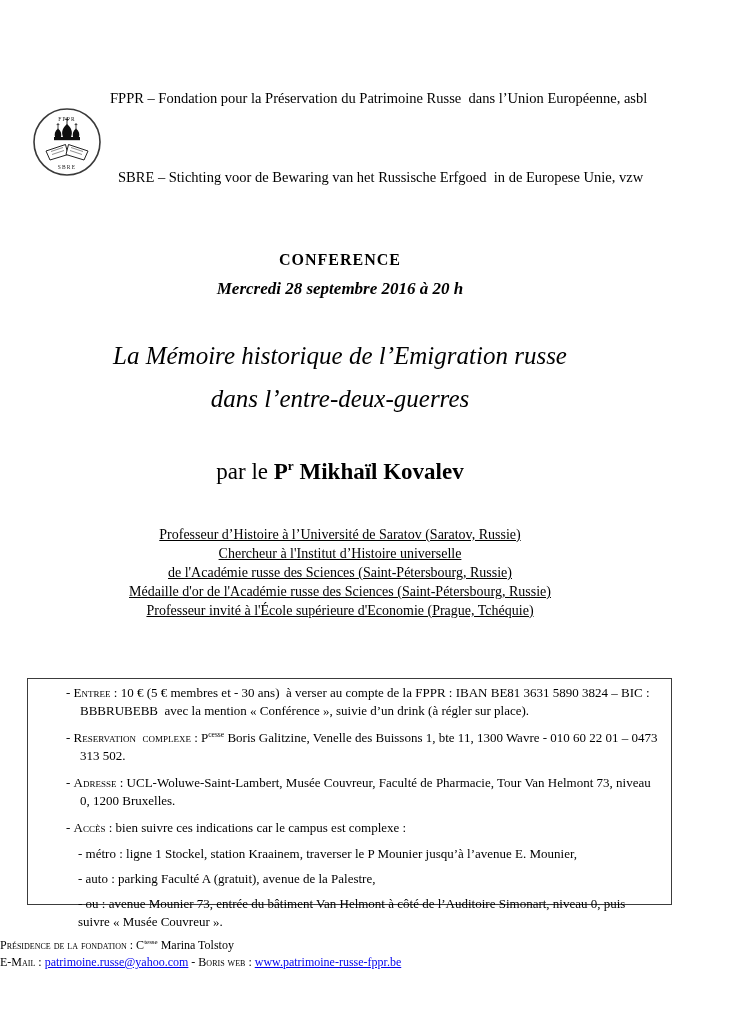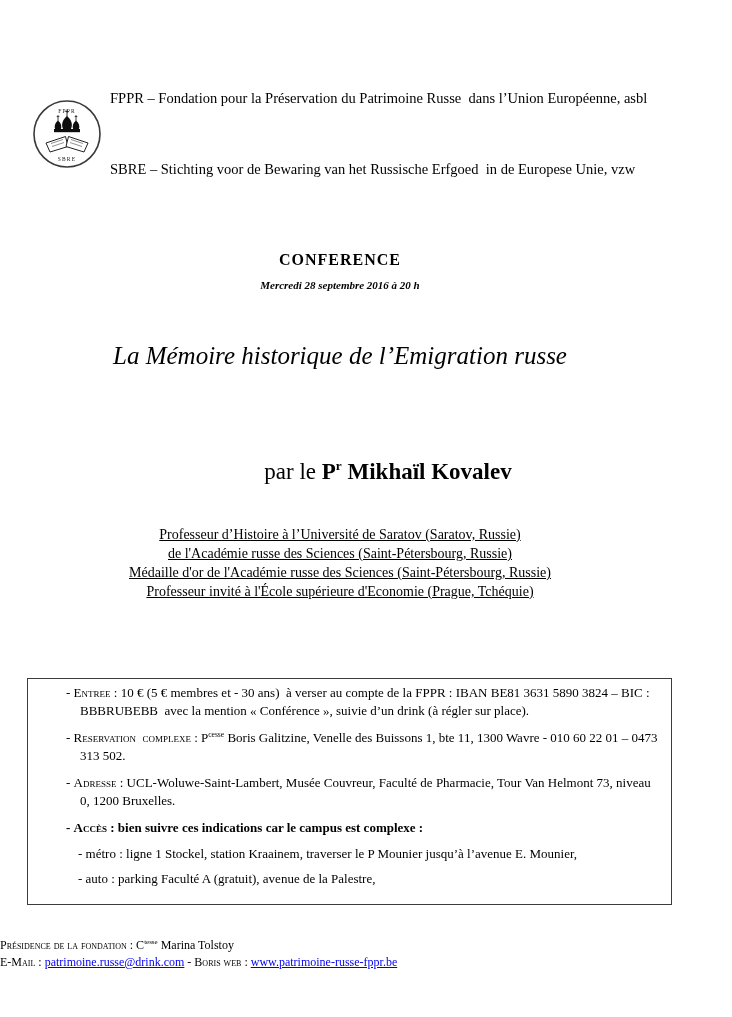--- a/index.html
+++ b/index.html
@@ -9,38 +9,38 @@
     background:#ffffff;
     overflow:hidden;
     font-family:"Liberation Serif","DejaVu Serif",serif;
     color:#000;
   }
   
   .header{position:absolute;top:56px;left:31px;right:20px;display:flex;align-items:center;}
   .logo{flex:0 0 72px;width:72px;height:72px;}
   .header-text{margin-left:7px;white-space:pre;font-size:14.5px;}
   .header-line1{margin:0 0 20px 0;}
-  .header-line2{margin:0;}
+  .header-line2{margin:8px;}
   
   .centered{position:absolute;left:0;width:100%;text-align:center;}
   .kicker{top:219px;font-weight:bold;font-size:16px;letter-spacing:1px;margin-top:32px;}
-  .event-date{top:279px;font-weight:bold;font-style:italic;font-size:11px;}
+  .event-date{top:279px;font-weight:bold;font-style:italic;font-size:17px;}
   .event-title{top:334px;font-style:italic;font-size:25px;line-height:43px;}
-  .speaker{top:459px;font-size:23px;padding-left:48px;}
+  .speaker{top:459px;font-size:23px;}
   .speaker b{font-weight:bold;}
   .creds{top:525px;font-size:14px;line-height:19px;text-decoration:underline;}
   
   .info-box{
     position:absolute;top:678px;left:27px;width:645px;height:227px;
     border:1px solid #3c3c3c;box-sizing:border-box;
     padding:5px 12px 0 0;
     font-size:13px;line-height:18px;
   }
   .info-box p{margin:0 0 9px 0;padding-left:52px;text-indent:-14px;white-space:pre-wrap;}
-  .info-box p.no-gap{margin-bottom:8px;font-weight:bold;}
+  .info-box p.no-gap{margin-bottom:8px;}
   .info-box .subline{margin:7px;padding-left:43px;text-indent:0;white-space:pre-wrap;}
   .sc{font-variant:small-caps;}
   sup{font-size:0.58em;vertical-align:super;line-height:0;}
   
   .footer{position:absolute;top:937px;left:0;width:100%;text-align:left;font-size:12px;line-height:17px;}
   .footer a{color:#0000EE;text-decoration:underline;cursor:pointer;}
   .logo svg text{font-family:"Liberation Serif","DejaVu Serif",serif;}
 </style>
 </head>
 <body>
@@ -78,41 +78,44 @@
       <p class="header-line1">FPPR – Fondation pour la Préservation du Patrimoine Russe  dans l’Union Européenne, asbl</p>
       <p class="header-line2">SBRE – Stichting voor de Bewaring van het Russische Erfgoed  in de Europese Unie, vzw</p>
     </div>
   </div>
 
   <div class="centered kicker">CONFERENCE</div>
   <div class="centered event-date">Mercredi 28 septembre 2016 à 20 h</div>
 
   <div class="centered event-title">
     <div>La Mémoire historique de l’Emigration russe</div>
+    <div>dans l’entre-deux-guerres</div>
   </div>
 
   <div class="centered speaker"><span>par le </span><b><span>P</span><sup>r</sup></b><b> Mikhaïl Kovalev</b></div>
 
   <div class="centered creds">
     <div>Professeur d’Histoire à l’Université de Saratov (Saratov, Russie)</div>
+    <div>Chercheur à l'Institut d’Histoire universelle</div>
     <div>de l'Académie russe des Sciences (Saint-Pétersbourg, Russie)</div>
     <div>Médaille d'or de l'Académie russe des Sciences (Saint-Pétersbourg, Russie)</div>
     <div>Professeur invité à l'École supérieure d'Economie (Prague, Tchéquie)</div>
   </div>
 
   <div class="info-box">
     <p><span>- </span><span class="sc">Entree</span><span> : 10 € (5 € membres et - 30 ans)  à verser au compte de la FPPR : IBAN BE81 3631 5890 3824 – BIC : BBBRUBEBB  avec la mention « Conférence », suivie d’un drink (à régler sur place).</span></p>
 
     <p><span>- </span><span class="sc">Reservation  complexe</span><span> : P</span><sup>cesse</sup><span> Boris Galitzine, Venelle des Buissons 1, bte 11, 1300 Wavre - 010 60 22 01 – 0473 313 502.</span></p>
 
     <p><span>- </span><span class="sc">Adresse</span><span> : UCL-Woluwe-Saint-Lambert, Musée Couvreur, Faculté de Pharmacie, Tour Van Helmont 73, niveau 0, 1200 Bruxelles.</span></p>
 
     <p class="no-gap"><span>- </span><span class="sc">Accès</span><span> : bien suivre ces indications car le campus est complexe :</span></p>
     <div class="subline">- métro : ligne 1 Stockel, station Kraainem, traverser le P Mounier jusqu’à l’avenue E. Mounier,</div>
     <div class="subline">- auto : parking Faculté A (gratuit), avenue de la Palestre,</div>
+    <div class="subline">- ou : avenue Mounier 73, entrée du bâtiment Van Helmont à côté de l’Auditoire Simonart, niveau 0, puis suivre « Musée Couvreur ».</div>
   </div>
 
   <div class="footer">
     <div><span class="sc">Présidence de la fondation</span><span> : C</span><sup>tesse</sup><span> Marina Tolstoy</span></div>
-    <div><span class="sc">E-Mail</span><span> : </span><a>patrimoine.russe@drink.com</a><span> - </span><span class="sc">Boris web</span><span> : </span><a>www.patrimoine-russe-fppr.be</a></div>
+    <div><span class="sc">E-Mail</span><span> : </span><a>patrimoine.russe@yahoo.com</a><span> - </span><span class="sc">Boris web</span><span> : </span><a>www.patrimoine-russe-fppr.be</a></div>
   </div>
 
 </div>
 
 </body></html>

